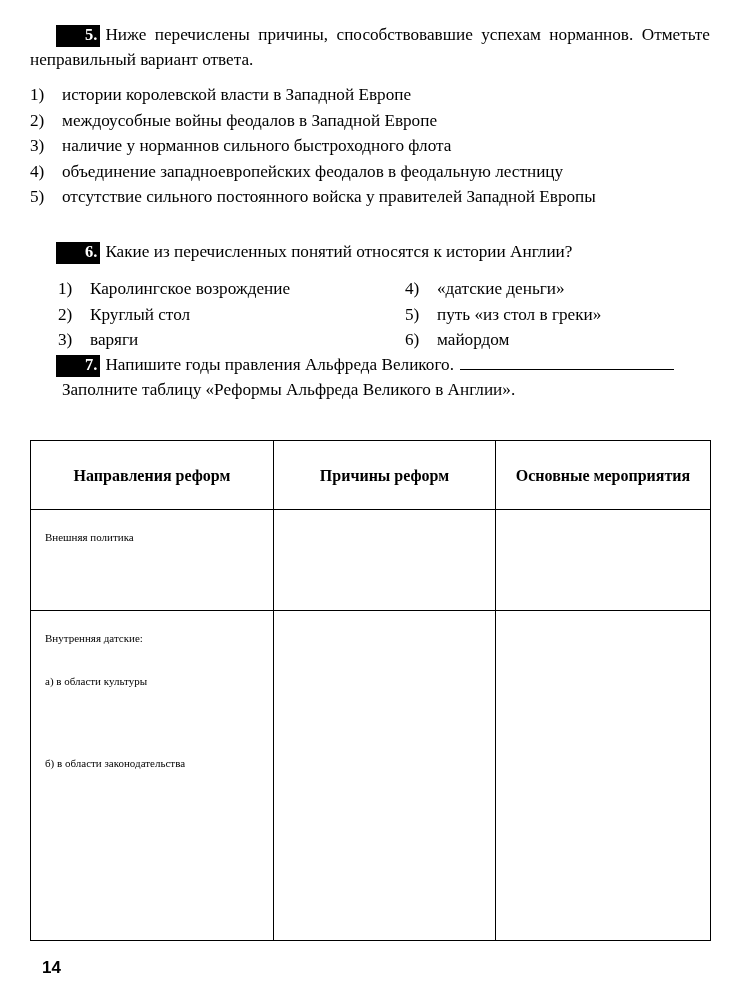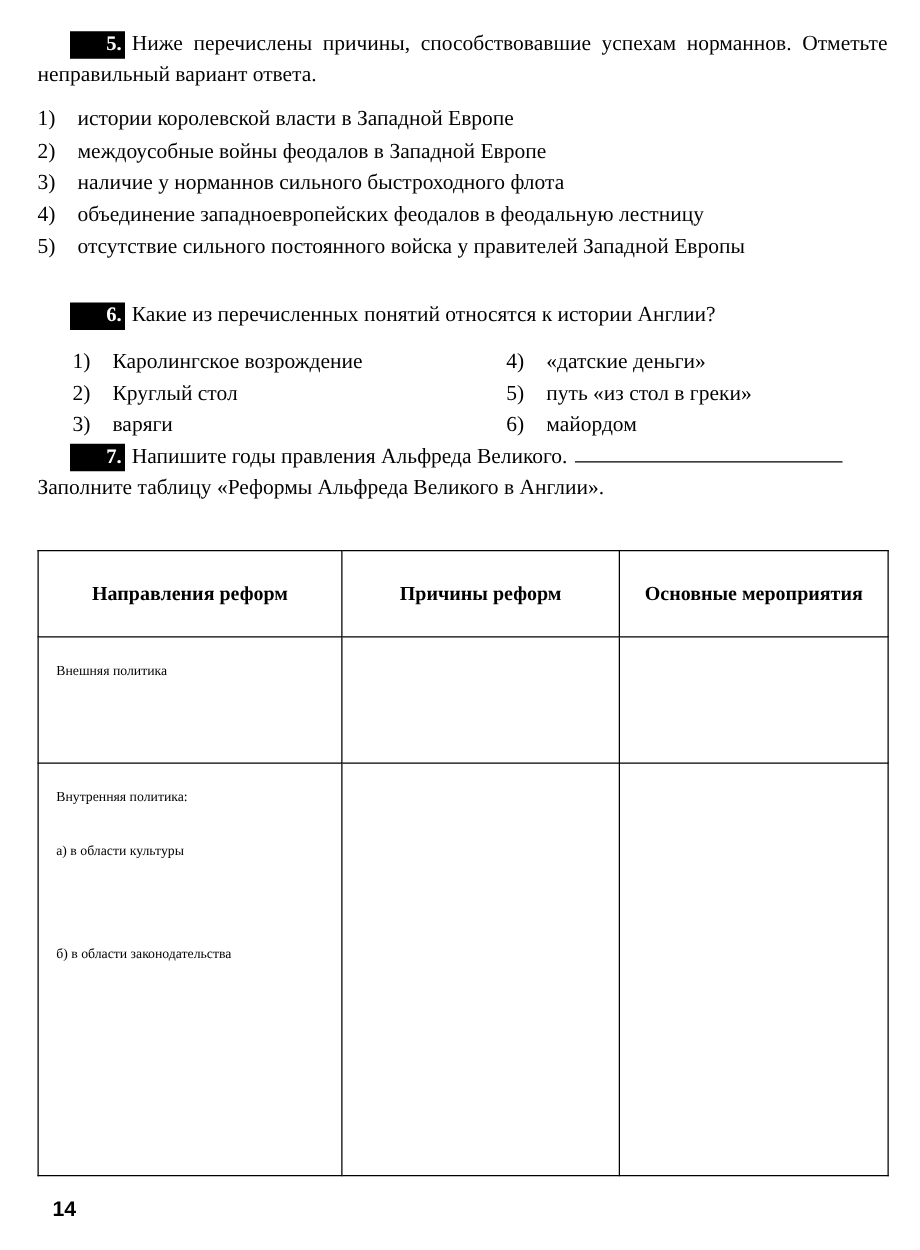--- a/index.html
+++ b/index.html
@@ -211,21 +211,21 @@
           <span class="num">6)</span><span>майордом</span>
         </li>
       </ul>
     </div>
   </div>
 
   <div class="task" style="top:352px;">
     <div class="intro lead-in" style="text-indent:26px;">
       <span class="badge">7.</span><span>Напишите годы правления Альфреда Великого.</span><span class="fill-line"></span>
     </div>
-    <div class="intro lead-in" style="text-indent:0; margin-top:0;">
+    <div class="intro lead-in" style="text-indent:0; margin-top:0;margin-left:32px;">
       <span>Заполните таблицу «Реформы Альфреда Великого в Англии».</span>
     </div>
   </div>
 
   <table class="reform-table">
     <colgroup>
       <col class="col-1">
       <col class="col-2">
       <col class="col-3">
     </colgroup>
@@ -244,21 +244,21 @@
         <td>
           <div class="cell-pad"></div>
         </td>
         <td>
           <div class="cell-pad"></div>
         </td>
       </tr>
       <tr class="r2">
         <td>
           <div class="cell-pad">
-            <div class="just-block">Внутренняя политика:</div>
+            <div class="just-block">Внутренняя датские:</div>
             <div class="gap-a"></div>
             <div class="just-block">а) в области культуры</div>
             <div class="gap-b"></div>
             <div class="just-block">б) в области законодательства</div>
           </div>
         </td>
         <td>
           <div class="cell-pad"></div>
         </td>
         <td>

